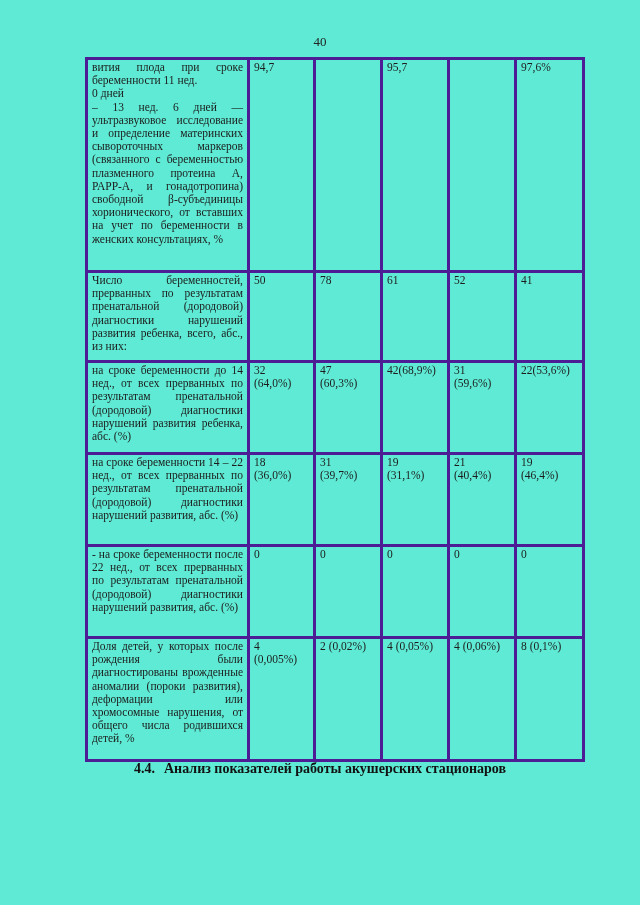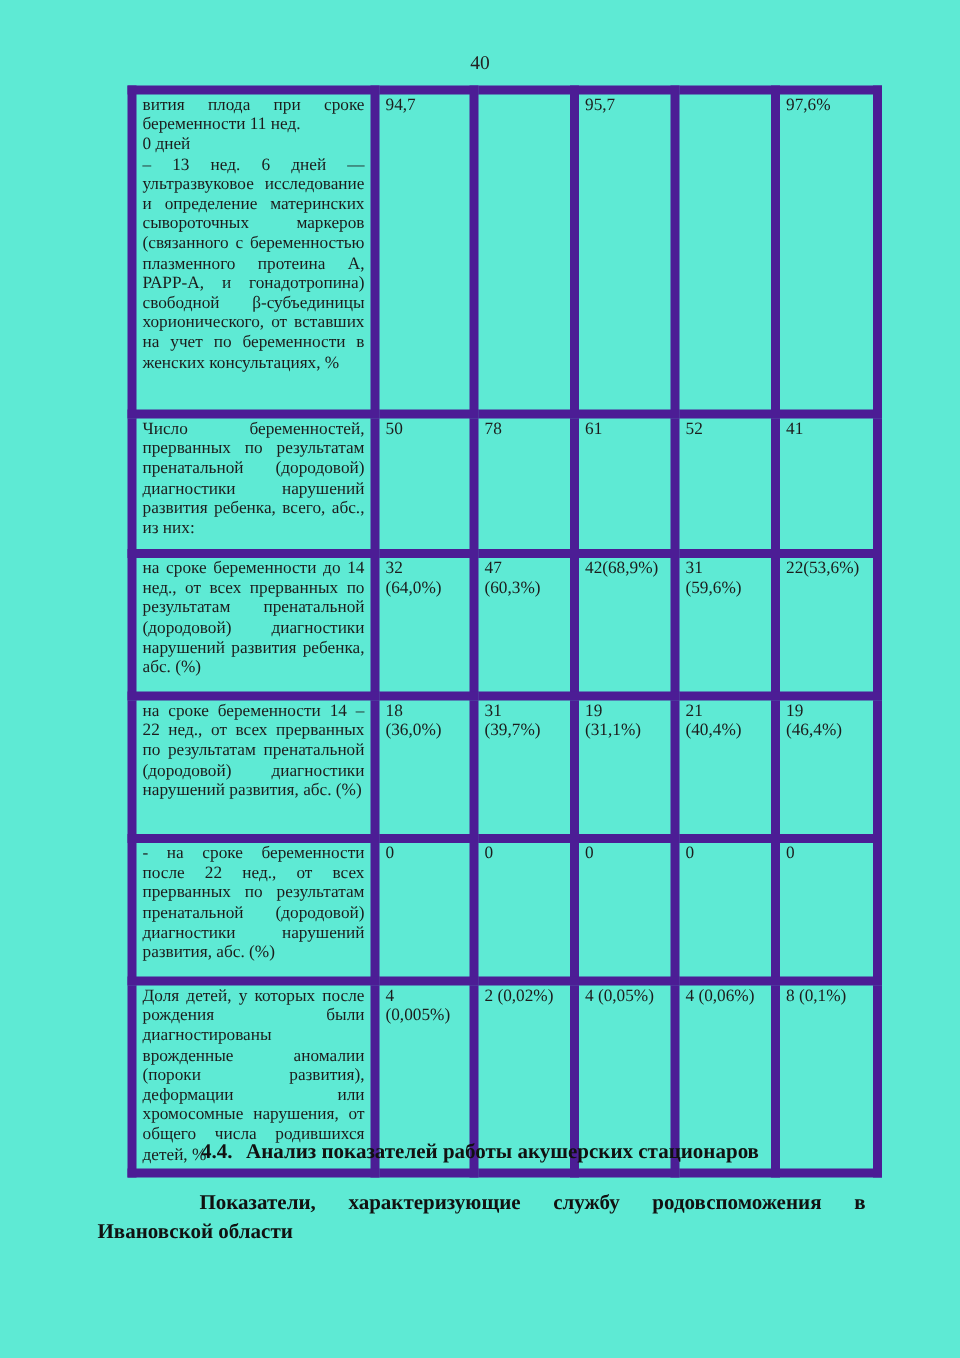--- a/index.html
+++ b/index.html
@@ -29,21 +29,21 @@
     position: absolute;
     left: 85px;
     top: 57px;
     width: 497px;
     border-collapse: collapse;
     table-layout: fixed;
     font-size: 11.5px;
     line-height: 13.2px;
   }
   #stats-table td {
-    border: 6px solid #4c1d95;
+    border: 3px solid #4c1d95;
     vertical-align: top;
     padding: 1px 4px 2px 4px;
     white-space: pre-line;
     overflow: hidden;
     color: #1c1c1c;
   }
   #stats-table td.label-cell {
     text-align: justify;
   }
   #stats-table td.value-cell {
@@ -158,15 +158,14 @@
         <td class="value-cell">4 (0,06%)</td>
         <td class="value-cell">8 (0,1%)</td>
       </tr>
     </tbody>
   </table>
 
   <div id="section-heading">
     <span class="heading-number">4.4.</span><span>Анализ показателей работы акушерских стационаров</span>
   </div>
 
-  <div id="body-paragraph">Показатели, характеризующие службу родовспоможения в Ивановской области</div>
 
 </div>
 
 </body></html>

